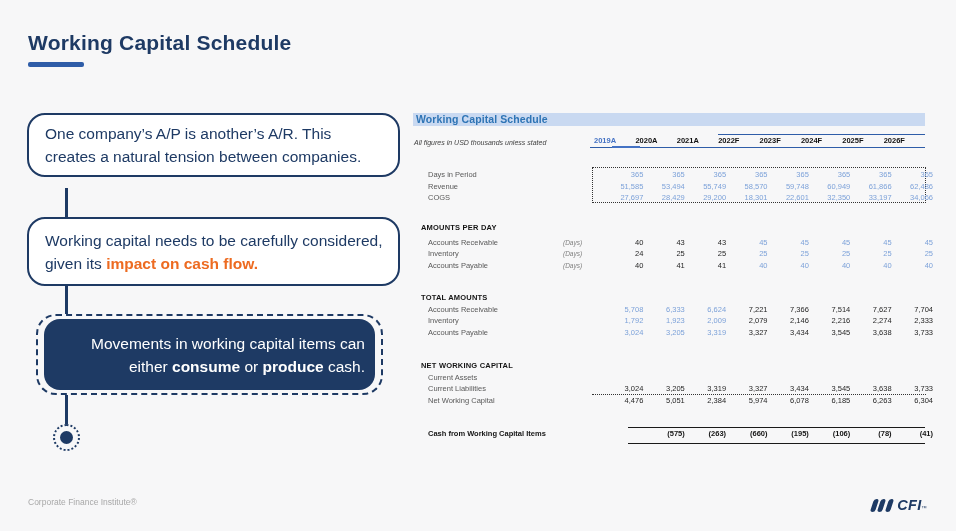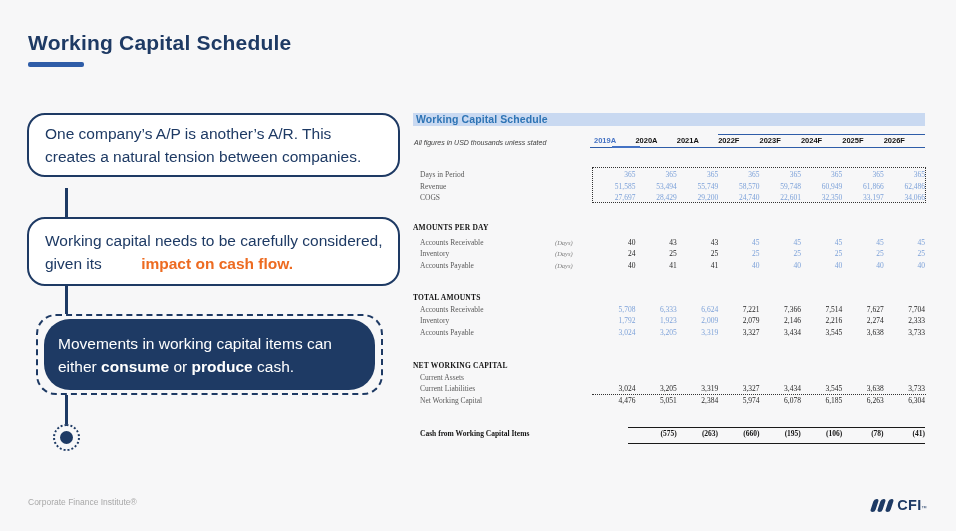--- a/index.html
+++ b/index.html
@@ -16,24 +16,24 @@
   .page-title{position:absolute;left:28px;top:31px;font-size:21px;font-weight:700;color:var(--navy);letter-spacing:.2px;}
   .title-underline{position:absolute;left:28px;top:62px;width:56px;height:4.5px;background:var(--blue-accent);border-radius:2px;}
 
   
   .callout{position:absolute;background:#ffffff;border:2.5px solid var(--navy);border-radius:18px;
            display:flex;align-items:center;padding:6px 14px 6px 16px;color:var(--navy);
            font-size:15.5px;line-height:23px;}
   .box1{left:27px;top:113px;width:373px;height:64px;}
   .box2{left:27px;top:217px;width:373px;height:69px;}
   .box3-outer{position:absolute;left:36px;top:314px;width:347px;height:81px;border:2px dashed var(--navy);border-radius:20px;}
-  .box3{position:absolute;left:44px;top:319px;width:331px;height:71px;background:var(--navy);border-radius:26px;
-        display:flex;align-items:center;padding:4px 10px 4px 14px;color:#ffffff;font-size:15.5px;line-height:23px;}
+  .box3{position:absolute;left:44px;top:319px;width:331px;height:71px;background:var(--navy);border-radius:16px;
+        display:flex;align-items:center;padding:4px 10px 4px 14px;color:#ffffff;font-size:15.5px;line-height:23px;text-align:right;}
   .seg-b{font-weight:700;}
-  .seg-orange{font-weight:700;color:var(--orange);margin-left:35px;}
+  .seg-orange{font-weight:700;color:var(--orange);}
 
   .connector{position:absolute;left:64.5px;width:3px;background:var(--navy);}
   .conn1{top:188px;height:29px;}
   .conn2{top:286px;height:28px;}
   .conn3{top:395px;height:29px;}
   .terminal-ring{position:absolute;left:53px;top:424px;width:27px;height:27px;border:2.5px dotted var(--navy);border-radius:50%;}
   .terminal-dot{position:absolute;left:60px;top:431px;width:13px;height:13px;background:var(--navy);border-radius:50%;}
 
   
   .wcs{position:absolute;left:413px;top:113px;width:512px;height:345px;font-size:7.5px;color:var(--ink);}
@@ -46,35 +46,35 @@
 
   .rule{position:absolute;}
   .rule-fcast-top{left:305px;top:20.5px;width:207px;height:1.3px;background:var(--blue-accent);}
   .rule-years-bottom{left:177px;top:34px;width:335px;height:1.2px;background:var(--blue-accent);}
   .rule-2019{left:199px;top:33px;width:28px;height:2px;background:#4472c4;}
   .inputs-dotbox{left:179px;top:54px;width:334px;height:36px;border:1px dotted #333;}
   .rule-liab-dotted{left:179px;top:281px;width:334px;border-bottom:1.2px dotted #333;}
   .rule-cash-top{left:215px;top:313.5px;width:297px;height:1.3px;background:#1a1a1a;}
   .rule-cash-bottom{left:215px;top:330px;width:297px;height:1.3px;background:#1a1a1a;}
 
-  .trow{position:absolute;left:0;width:512px;height:11.3px;line-height:11.3px;font-family:Liberation Serif, serif;}
+  .trow{position:absolute;left:8px;width:512px;height:11.3px;line-height:11.3px;}
   .tlabel{position:absolute;left:7px;color:var(--label-gray);white-space:nowrap;}
   .tlabel.sechdr{left:0;color:#141414;font-weight:700;letter-spacing:.2px;}
   .tlabel.boldlabel{color:#141414;font-weight:700;}
   .tunit{position:absolute;left:142px;font-size:6.5px;font-style:italic;color:#7f7f7f;}
   .vals{position:absolute;left:181px;top:0;width:331px;height:11.3px;display:flex;}
   .tval{flex:0 0 41.375px;text-align:right;color:var(--ink);}
   .tval.blue{color:var(--val-blue);}
   .tval.bold{font-weight:700;color:#141414;}
 
   
   .footer-text{position:absolute;left:28px;top:497px;font-size:8.5px;color:#a8a8a8;}
   .cfi-logo{position:absolute;right:29px;top:496px;display:flex;align-items:center;height:18px;}
   .cfi-bar{width:5px;height:13px;background:var(--navy);border-radius:3px;transform:skewX(-18deg);margin-right:2.5px;}
-  .cfi-text{font-size:14.5px;font-weight:800;color:var(--navy);margin-left:3px;letter-spacing:.3px;}
+  .cfi-text{font-size:14.5px;font-weight:800;color:var(--navy);margin-left:3px;letter-spacing:.3px;font-style:italic;}
   .cfi-tm{font-size:5.5px;color:var(--navy);align-self:flex-end;margin-bottom:3px;}
 </style>
 </head>
 <body>
 
 <div class="slide">
 
   <div class="page-title">Working Capital Schedule</div>
   <div class="title-underline"></div>
 
@@ -144,21 +144,21 @@
             <span class="tval blue">61,866</span>
             <span class="tval blue">62,486</span>
           </span>
         </div>
         <div class="trow" style="top: 78.9px;">
           <span class="tlabel">COGS</span>
           <span class="vals">
             <span class="tval blue">27,697</span>
             <span class="tval blue">28,429</span>
             <span class="tval blue">29,200</span>
-            <span class="tval blue">24,740</span>
+            <span class="tval blue">18,301</span>
             <span class="tval blue">22,601</span>
             <span class="tval blue">32,350</span>
             <span class="tval blue">33,197</span>
             <span class="tval blue">34,066</span>
           </span>
         </div>
         <div class="trow" style="top: 109.3px;">
           <span class="tlabel sechdr">AMOUNTS PER DAY</span>
         </div>
         <div class="trow" style="top: 123.9px;">

